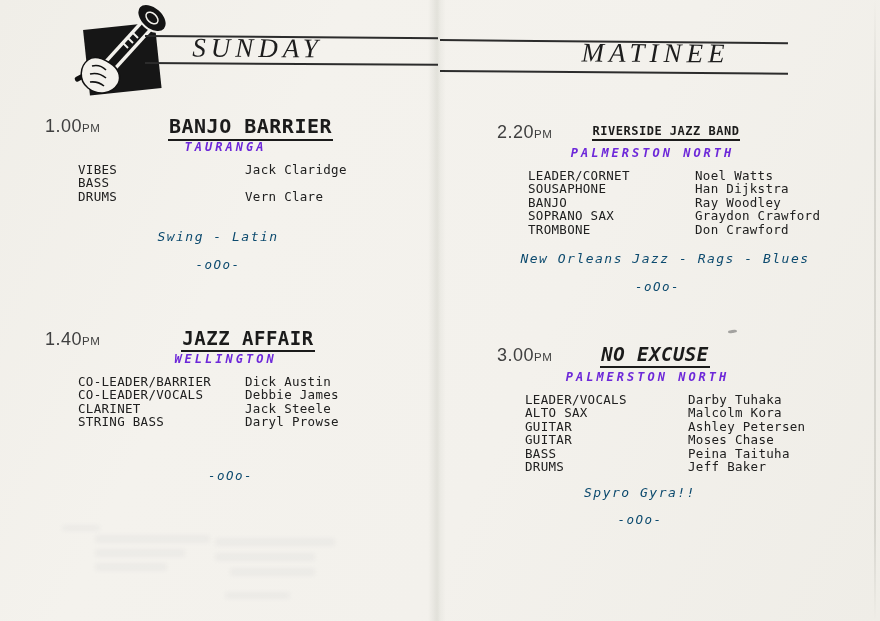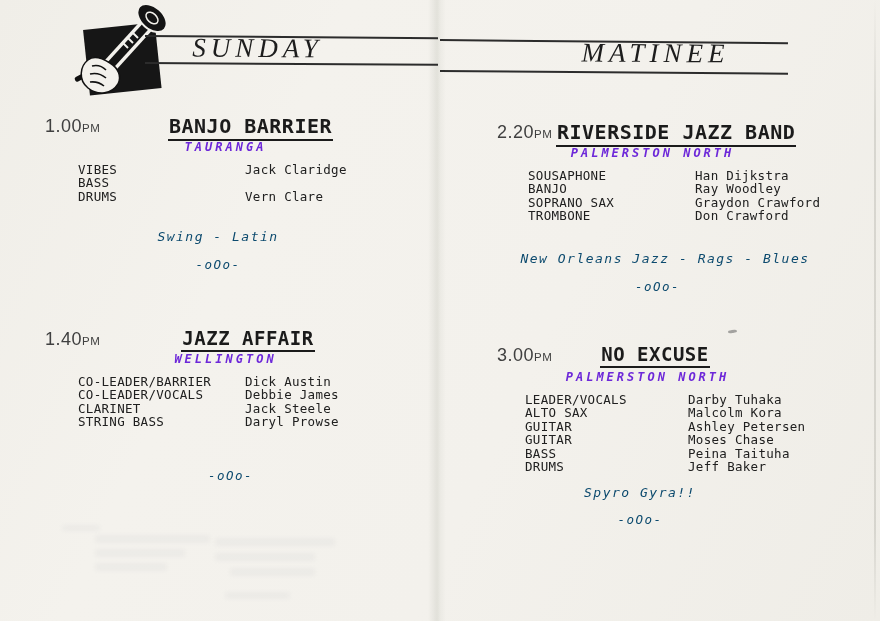--- a/index.html
+++ b/index.html
@@ -46,21 +46,21 @@
   }
   .time .meridiem { font-size:11.5px; letter-spacing:.5px; }
 
   .band-wrap { position:absolute; text-align:center; }
   .band {
     display:inline-block;
     font-family:"DejaVu Sans Mono",monospace; font-weight:700;
     color:#1b1b1b; border-bottom:2px solid #1b1b1b; padding:0 1px 1px 1px;
     letter-spacing:.5px; white-space:nowrap;
   }
-  .b1 { font-size:20px; } .b2 { font-size:19px; } .b3 { font-size:20px; } .b4 { font-size:19px; }
+  .b1 { font-size:20px; } .b2 { font-size:19px; } .b3 { font-size:12px; } .b4 { font-size:19px;font-style:italic; }
 
   .origin {
     position:absolute; text-align:center;
     font-style:italic; font-weight:700; font-size:12px; letter-spacing:3px;
     color:#6d28d9; white-space:nowrap;
   }
 
   .roster { position:absolute; font-size:12.5px; line-height:13.4px; letter-spacing:.3px; color:#202020; }
   .roster .row { white-space:nowrap; }
   .roster .role { display:inline-block; }
@@ -151,20 +151,21 @@
   <div class="divider" style="left:118px; top:468px; width:225px;">-oOo-</div>
 
   <div class="time" style="left:497px; top:122px;">
     <span>2.20</span><span class="meridiem">PM</span>
   </div>
   <div class="band-wrap" style="left:556px; top:120px; width:220px;">
     <span class="band b3">RIVERSIDE JAZZ BAND</span>
   </div>
   <div class="origin" style="left:545px; top:146px; width:215px;">PALMERSTON NORTH</div>
   <div class="roster rw167" style="left:528px; top:169px;">
+    <div class="row"><span class="role">LEADER/CORNET</span><span class="name">Noel Watts</span></div>
     <div class="row"><span class="role">SOUSAPHONE</span><span class="name">Han Dijkstra</span></div>
     <div class="row"><span class="role">BANJO</span><span class="name">Ray Woodley</span></div>
     <div class="row"><span class="role">SOPRANO SAX</span><span class="name">Graydon Crawford</span></div>
     <div class="row"><span class="role">TROMBONE</span><span class="name">Don Crawford</span></div>
   </div>
   <div class="style-line" style="left:520px; top:251px; width:290px;">New Orleans Jazz - Rags - Blues</div>
   <div class="divider" style="left:545px; top:279px; width:225px;">-oOo-</div>
 
   <div class="time" style="left:497px; top:345px;">
     <span>3.00</span><span class="meridiem">PM</span>

